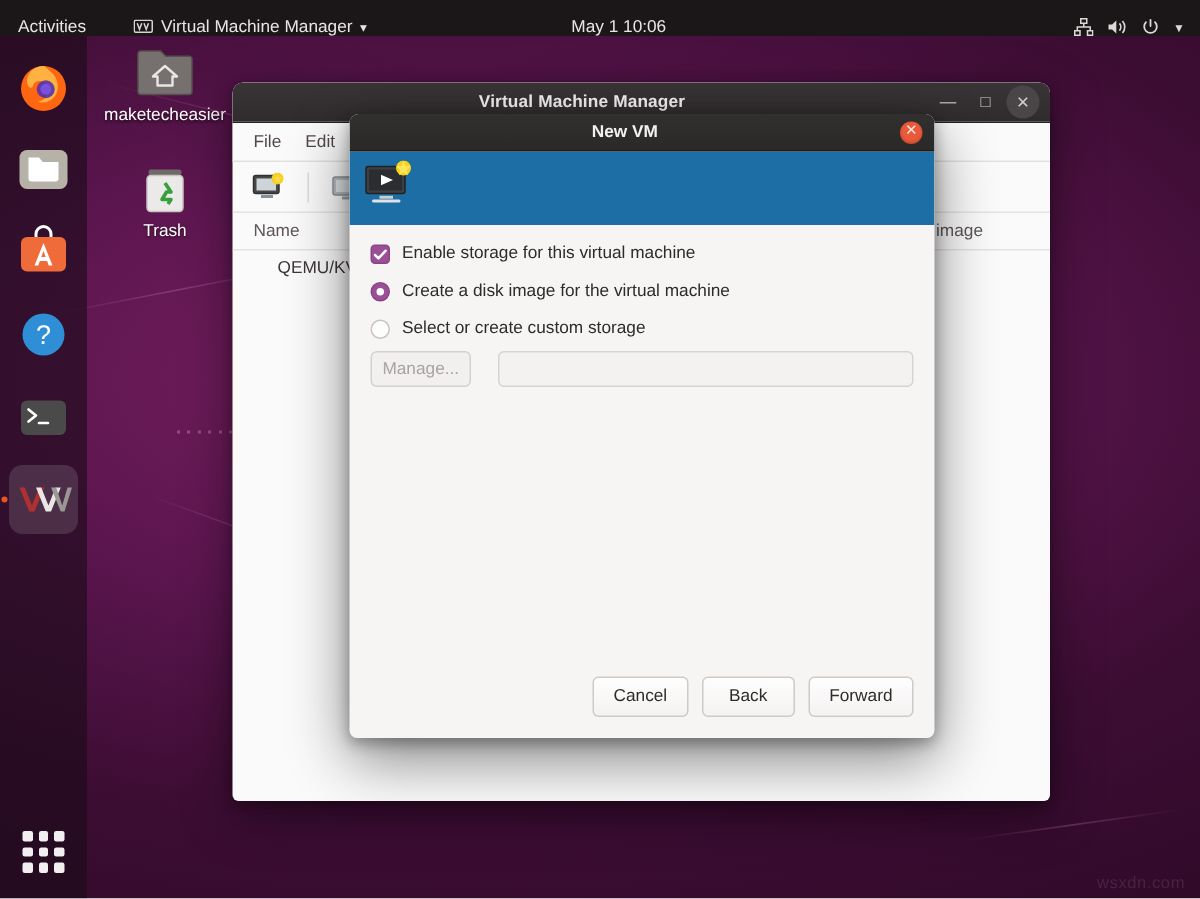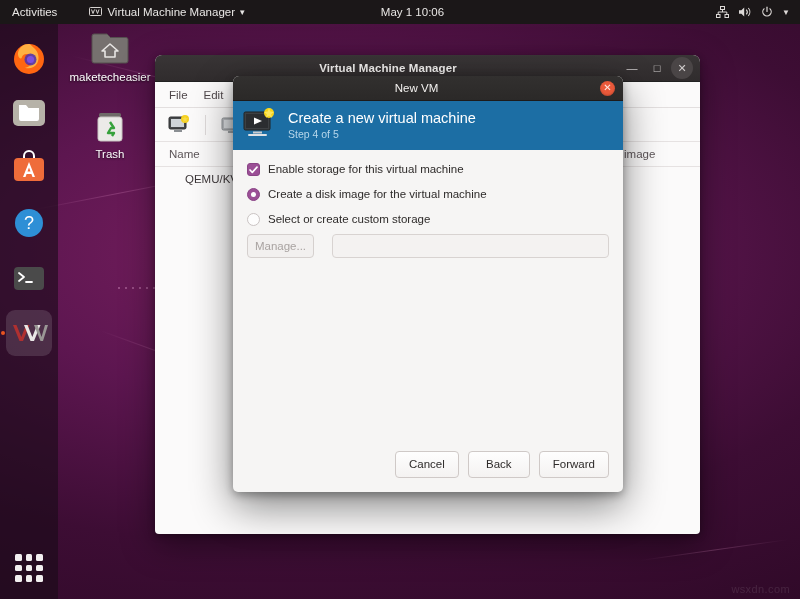--- a/index.html
+++ b/index.html
@@ -35,21 +35,21 @@
     pointer-events: none;
   }
 
   
   #topbar {
     position: absolute; top: 0; left: 0;
     width: 800px; height: 24px;
     background: #1b1718;
     color: #e8e6e4;
     font-size: 11.5px;
-    display: flex; align-items: center;
+    display: flex; align-items: flex-end;
     z-index: 60;
   }
   #topbar .tb-activities { padding: 0 10px 0 12px; }
   #topbar .tb-app {
     display: flex; align-items: center; gap: 5px;
     margin-left: 22px;
   }
   .tb-appicon {
     display: inline-block; width: 13px; height: 10px;
     position: relative;
@@ -181,21 +181,21 @@
   }
   #nv-titlebar {
     height: 25px;
     background: linear-gradient(180deg,#32302f 0%,#2b2928 100%);
     display: flex; align-items: center;
     position: relative;
     border-bottom: 1px solid #1d1b1a;
   }
   #nv-title {
     flex: 1; text-align: center;
-    color: #f3f1ef; font-size: 11.5px; font-weight: normal;
+    color: #f3f1ef; font-size: 11.5px; font-weight: bold;
   }
   #nv-close {
     width: 15px; height: 15px; border-radius: 50%;
     background: #e9593a;
     margin-right: 8px;
     display: flex; align-items: center; justify-content: center;
     color: #ffe8e2; font-size: 10px; line-height: 1;
     box-shadow: inset 0 -1px 2px rgba(0,0,0,0.2);
   }
   #nv-banner {
@@ -436,24 +436,20 @@
         <svg width="36" height="32" viewBox="0 0 36 32">
           <rect x="2" y="4" width="26" height="18" rx="1.5" fill="#3d4043" stroke="#1f2123"></rect>
           <rect x="4" y="6" width="22" height="14" fill="#2b2d30"></rect>
           <path d="M12 9.5 L20 13 L12 16.5 Z" fill="#ffffff"></path>
           <rect x="11" y="23.5" width="9" height="2" fill="#c9ccd0"></rect>
           <rect x="6" y="26" width="19" height="2" rx="1" fill="#dfe2e5"></rect>
           <circle cx="27" cy="5" r="5" fill="#f7d417"></circle>
           <path d="M27 0 L28.3 3.6 L32 3.9 L29.1 6.2 L30 9.8 L27 7.7 L24 9.8 L24.9 6.2 L22 3.9 L25.7 3.6 Z" fill="#fbe65e"></path>
         </svg>
       </span>
-      <span id="nv-banner-text">
-        <span id="nv-banner-title">Create a new virtual machine</span>
-        <span id="nv-banner-step">Step 4 of 5</span>
-      </span>
     </div>
 
     <div id="nv-body">
 
       <div class="row">
         <span class="cbx">
           <svg width="9" height="8" viewBox="0 0 9 8">
             <path d="M1 4 L3.3 6.3 L8 1.2" fill="none" stroke="#ffffff" stroke-width="1.7" stroke-linecap="round" stroke-linejoin="round"></path>
           </svg>
         </span>

